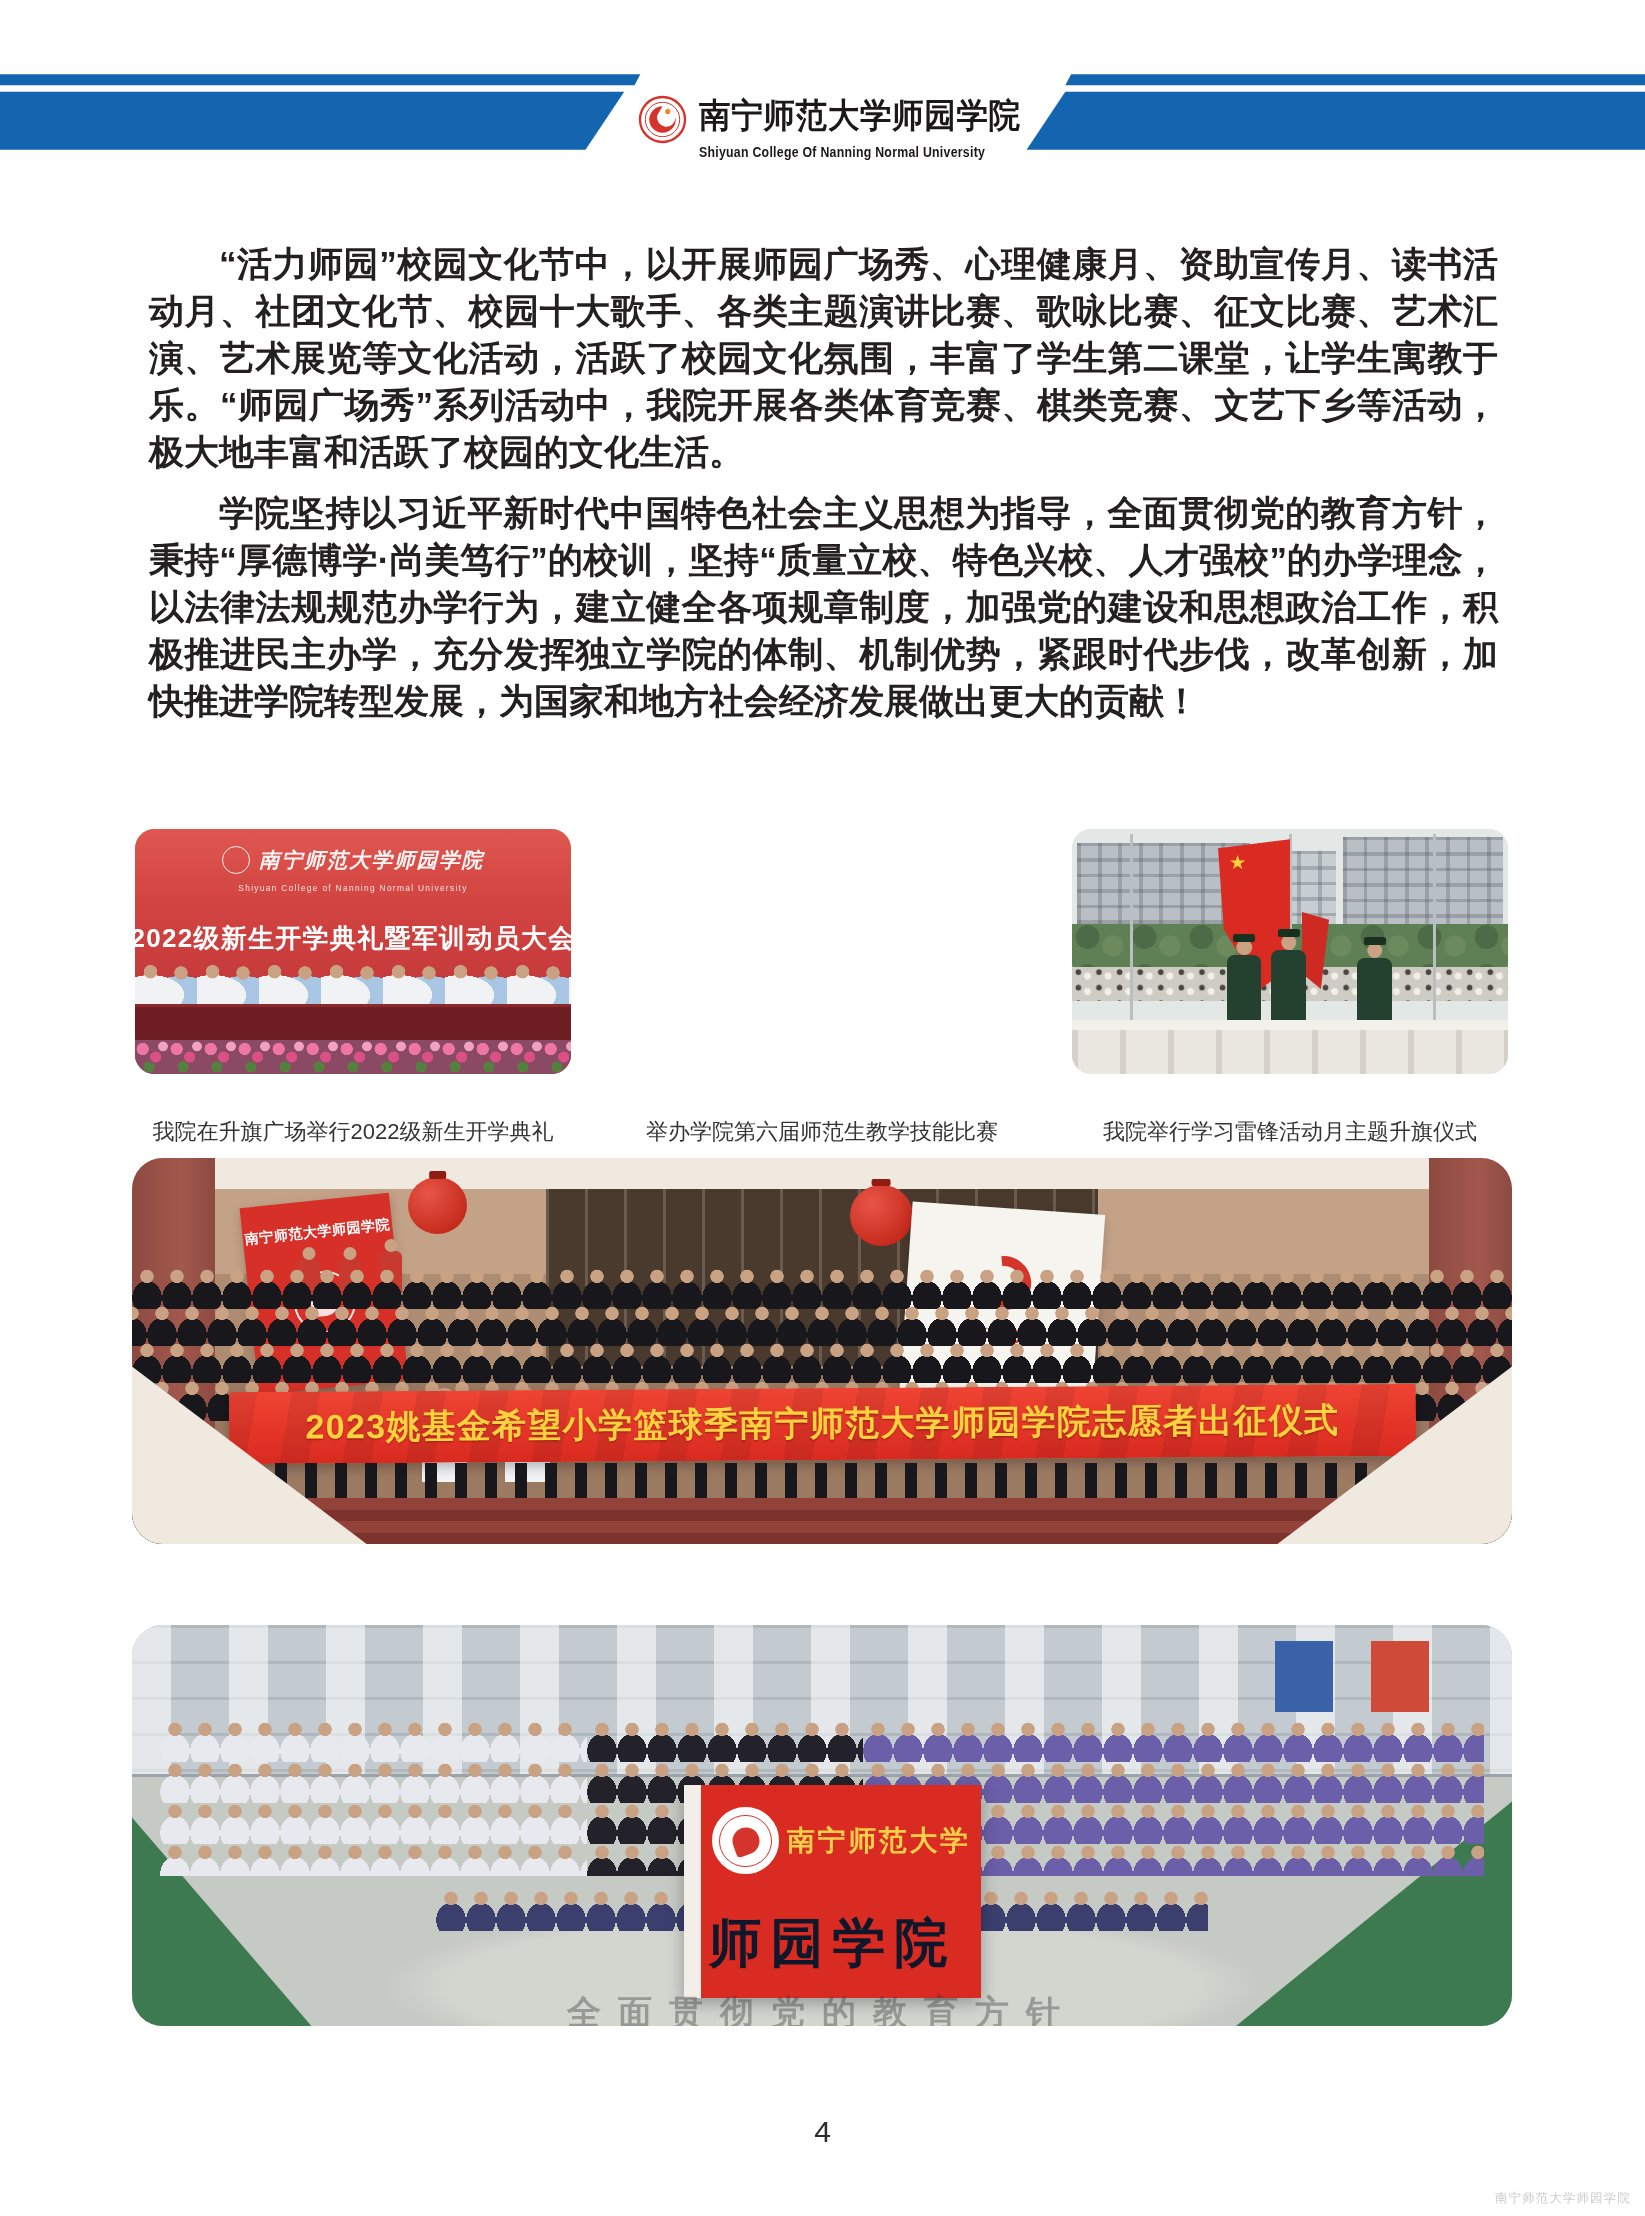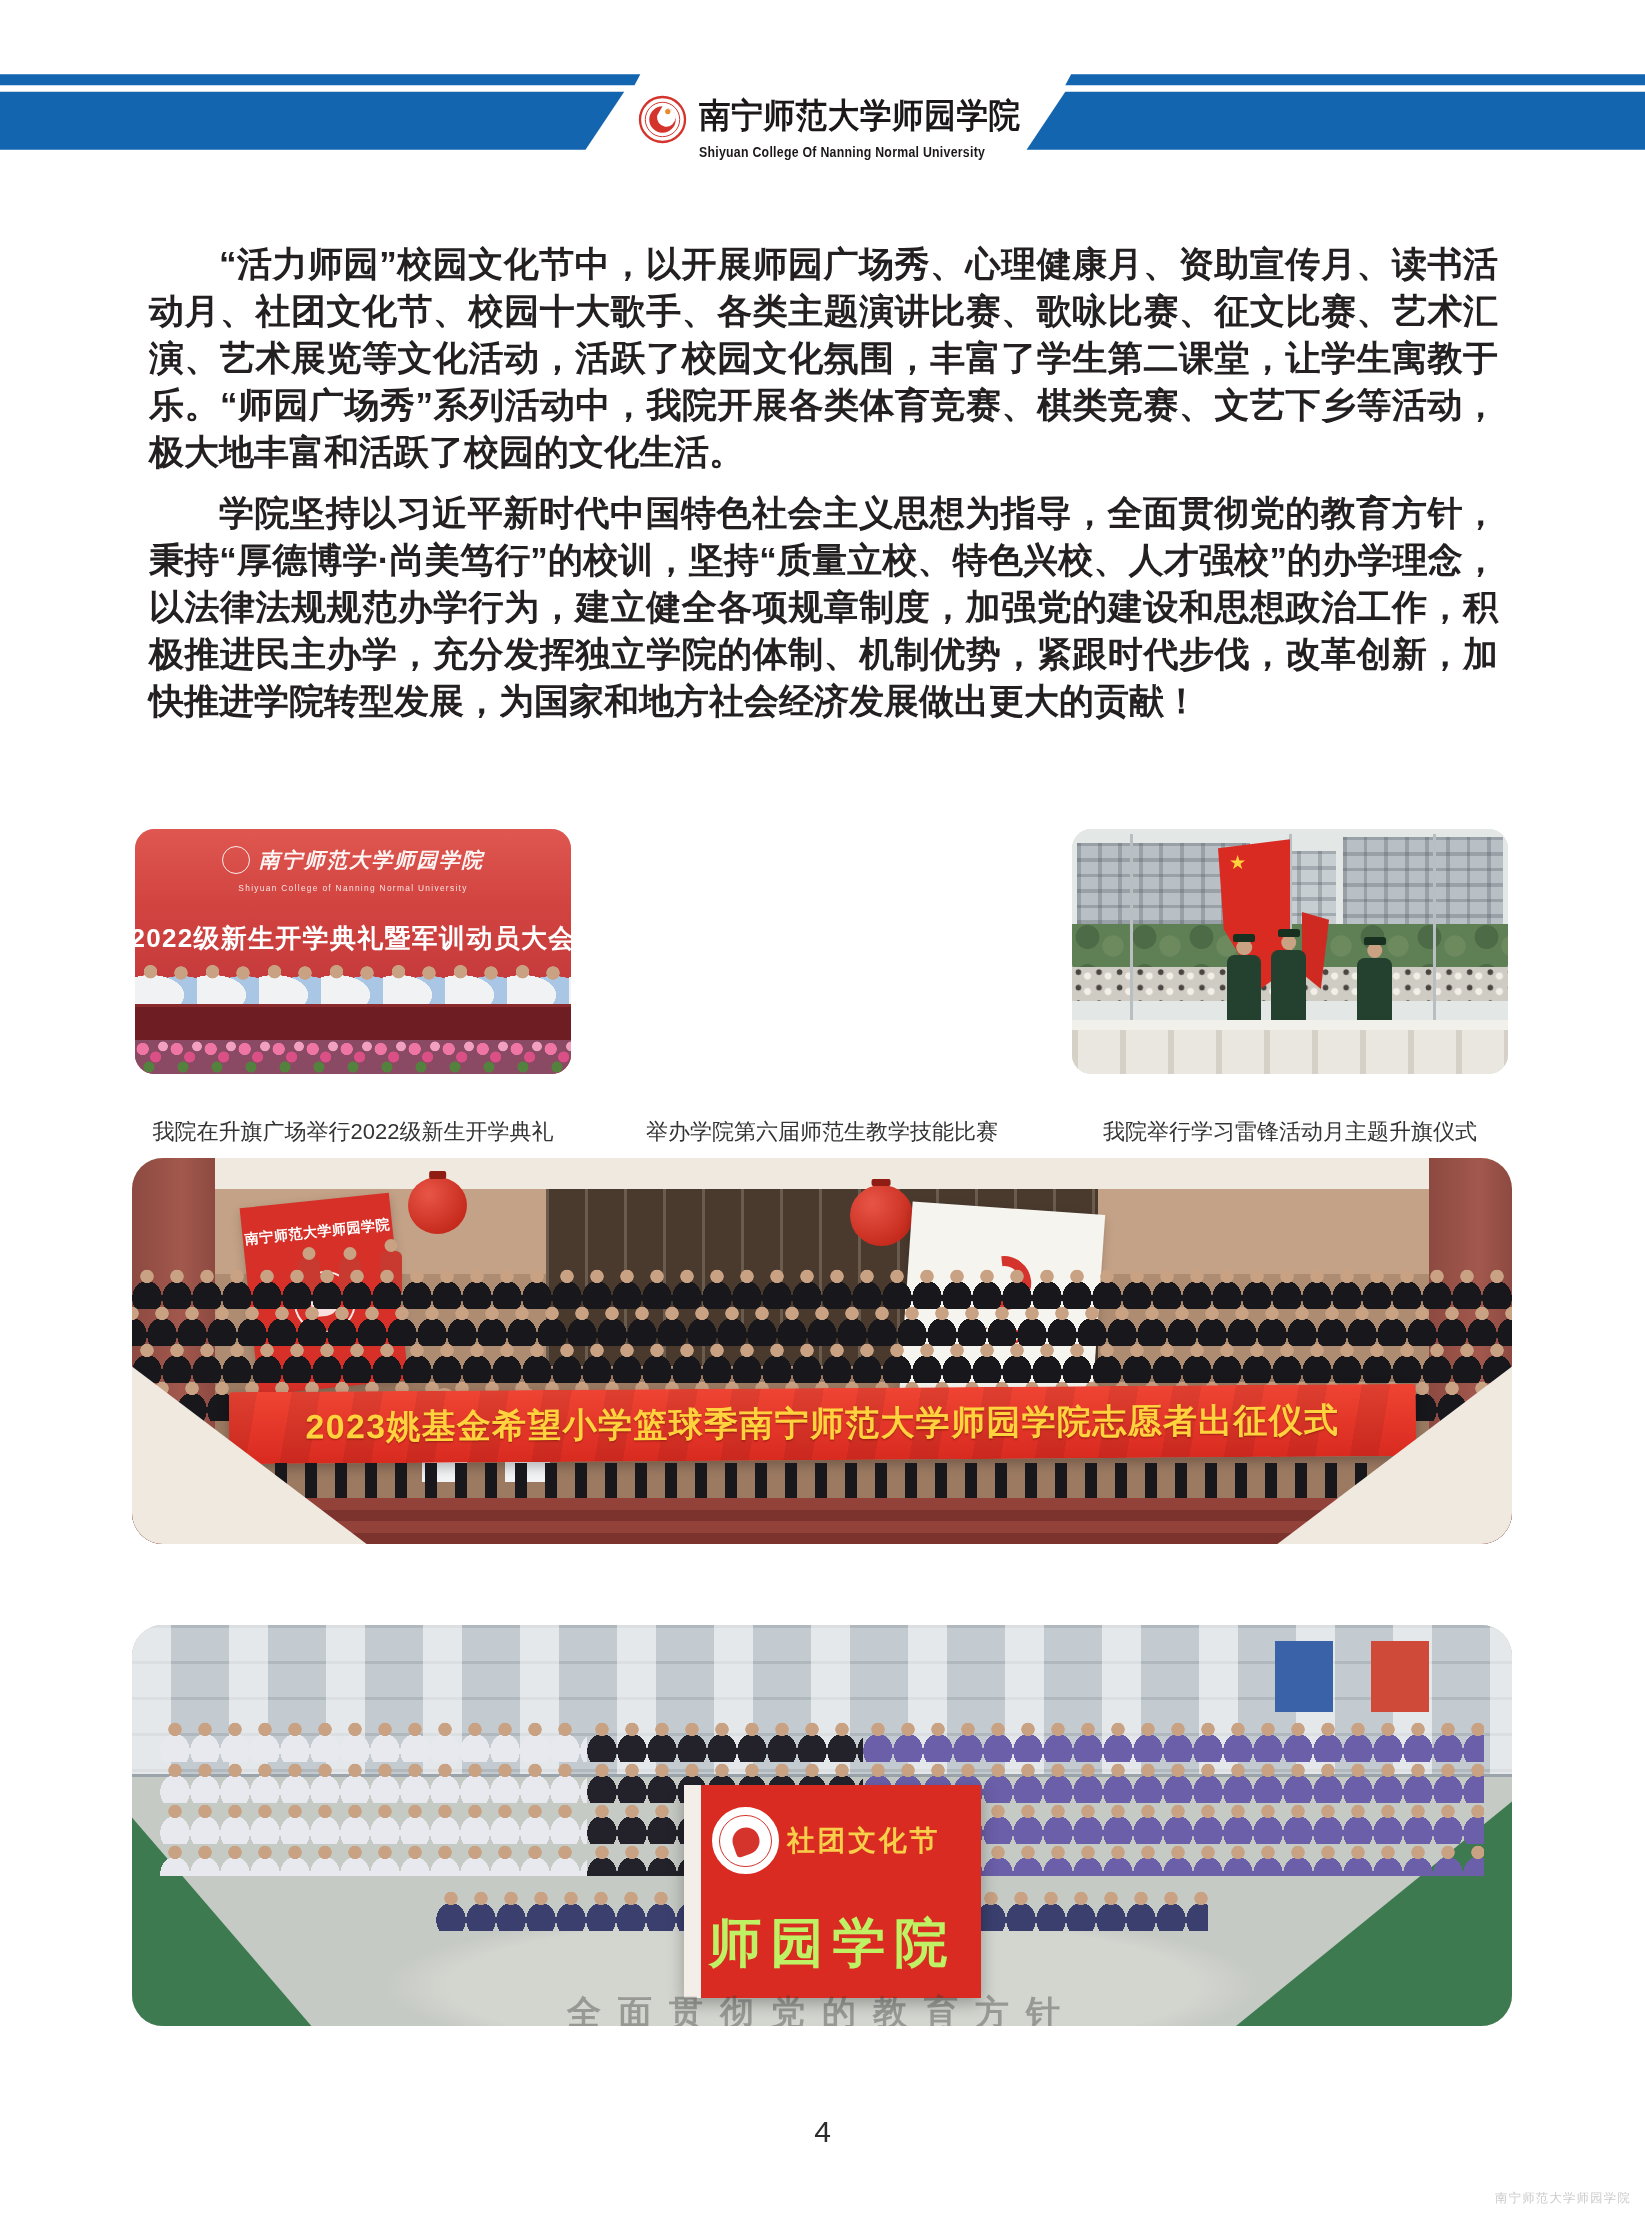--- a/index.html
+++ b/index.html
@@ -184,21 +184,21 @@
     background-image:
       radial-gradient(circle at 15px 8.4px,#c9a183 0 6.4px,rgba(0,0,0,0) 7px),
       radial-gradient(50% 42% at 15px 30px,#3a3f6e 0 98%,rgba(0,0,0,0) 99%);
     background-size:30px 41px;}
   .b2-flag{left:40%;top:40%;width:297px;height:213px;background:var(--flag-red);box-shadow:0 6.4px 15.5px rgba(0,0,0,.3);}
   .b2-flag .sleeve{left:0;top:0;width:17px;height:100%;background:#f3efe8;}
   .b2-flag .seal{left:28px;top:22px;width:67px;height:67px;border-radius:50%;background:#ffffff;border:2.6px solid #fff;}
   .b2-flag .seal::before{content:"";position:absolute;inset:5.2px;border:1.9px solid #d5342c;border-radius:50%;}
   .b2-flag .seal::after{content:"";position:absolute;left:50%;top:50%;transform:translate(-50%,-50%) rotate(-20deg);width:27px;height:27px;border-radius:50% 50% 50% 3.9px;background:#d5342c;}
   .b2-flag .l1{left:103px;top:37px;width:181px;font-size:28px;font-weight:700;color:#f7cf4b;letter-spacing:2.6px;white-space:nowrap;}
-  .b2-flag .l2{left:0;top:123px;width:100%;text-align:center;font-size:53px;font-weight:700;color:#bef264;letter-spacing:9px;white-space:nowrap;}
+  .b2-flag .l2{left:0;top:123px;width:100%;text-align:center;font-size:53px;font-weight:700;color:#0f172a;letter-spacing:9px;white-space:nowrap;}
   .b2-floortext{left:0;top:91%;width:100%;text-align:center;font-size:34px;font-weight:700;color:rgba(55,55,55,.38);letter-spacing:17px;white-space:nowrap;}
 
   
   .page-number{position:absolute;left:0;top:2115px;width:1645px;text-align:center;font-size:30px;color:#2b2b2b;}
   .watermark{position:absolute;right:14px;top:2190px;font-size:12.3px;color:#cbcbcb;letter-spacing:1.3px;}
 </style>
 </head>
 <body>
 
 <div class="page">
@@ -305,21 +305,21 @@
     <div class="abs b2-courtlight"></div>
     <div class="abs b2-greenL"></div>
     <div class="abs b2-greenR"></div>
     <div class="abs cheer red"></div>
     <div class="abs cheer black"></div>
     <div class="abs cheer purple"></div>
     <div class="abs b2-frontrow"></div>
     <div class="abs b2-flag">
       <div class="abs sleeve"></div>
       <div class="abs seal"></div>
-      <div class="abs l1">社团文化节</div>
+      <div class="abs l1">南宁师范大学</div>
       <div class="abs l2">师园学院</div>
     </div>
     <div class="abs b2-floortext">全面贯彻党的教育方针</div>
   </div>
 
   <div class="page-number">4</div>
   <div class="watermark">南宁师范大学师园学院</div>
 
 </div>
 

